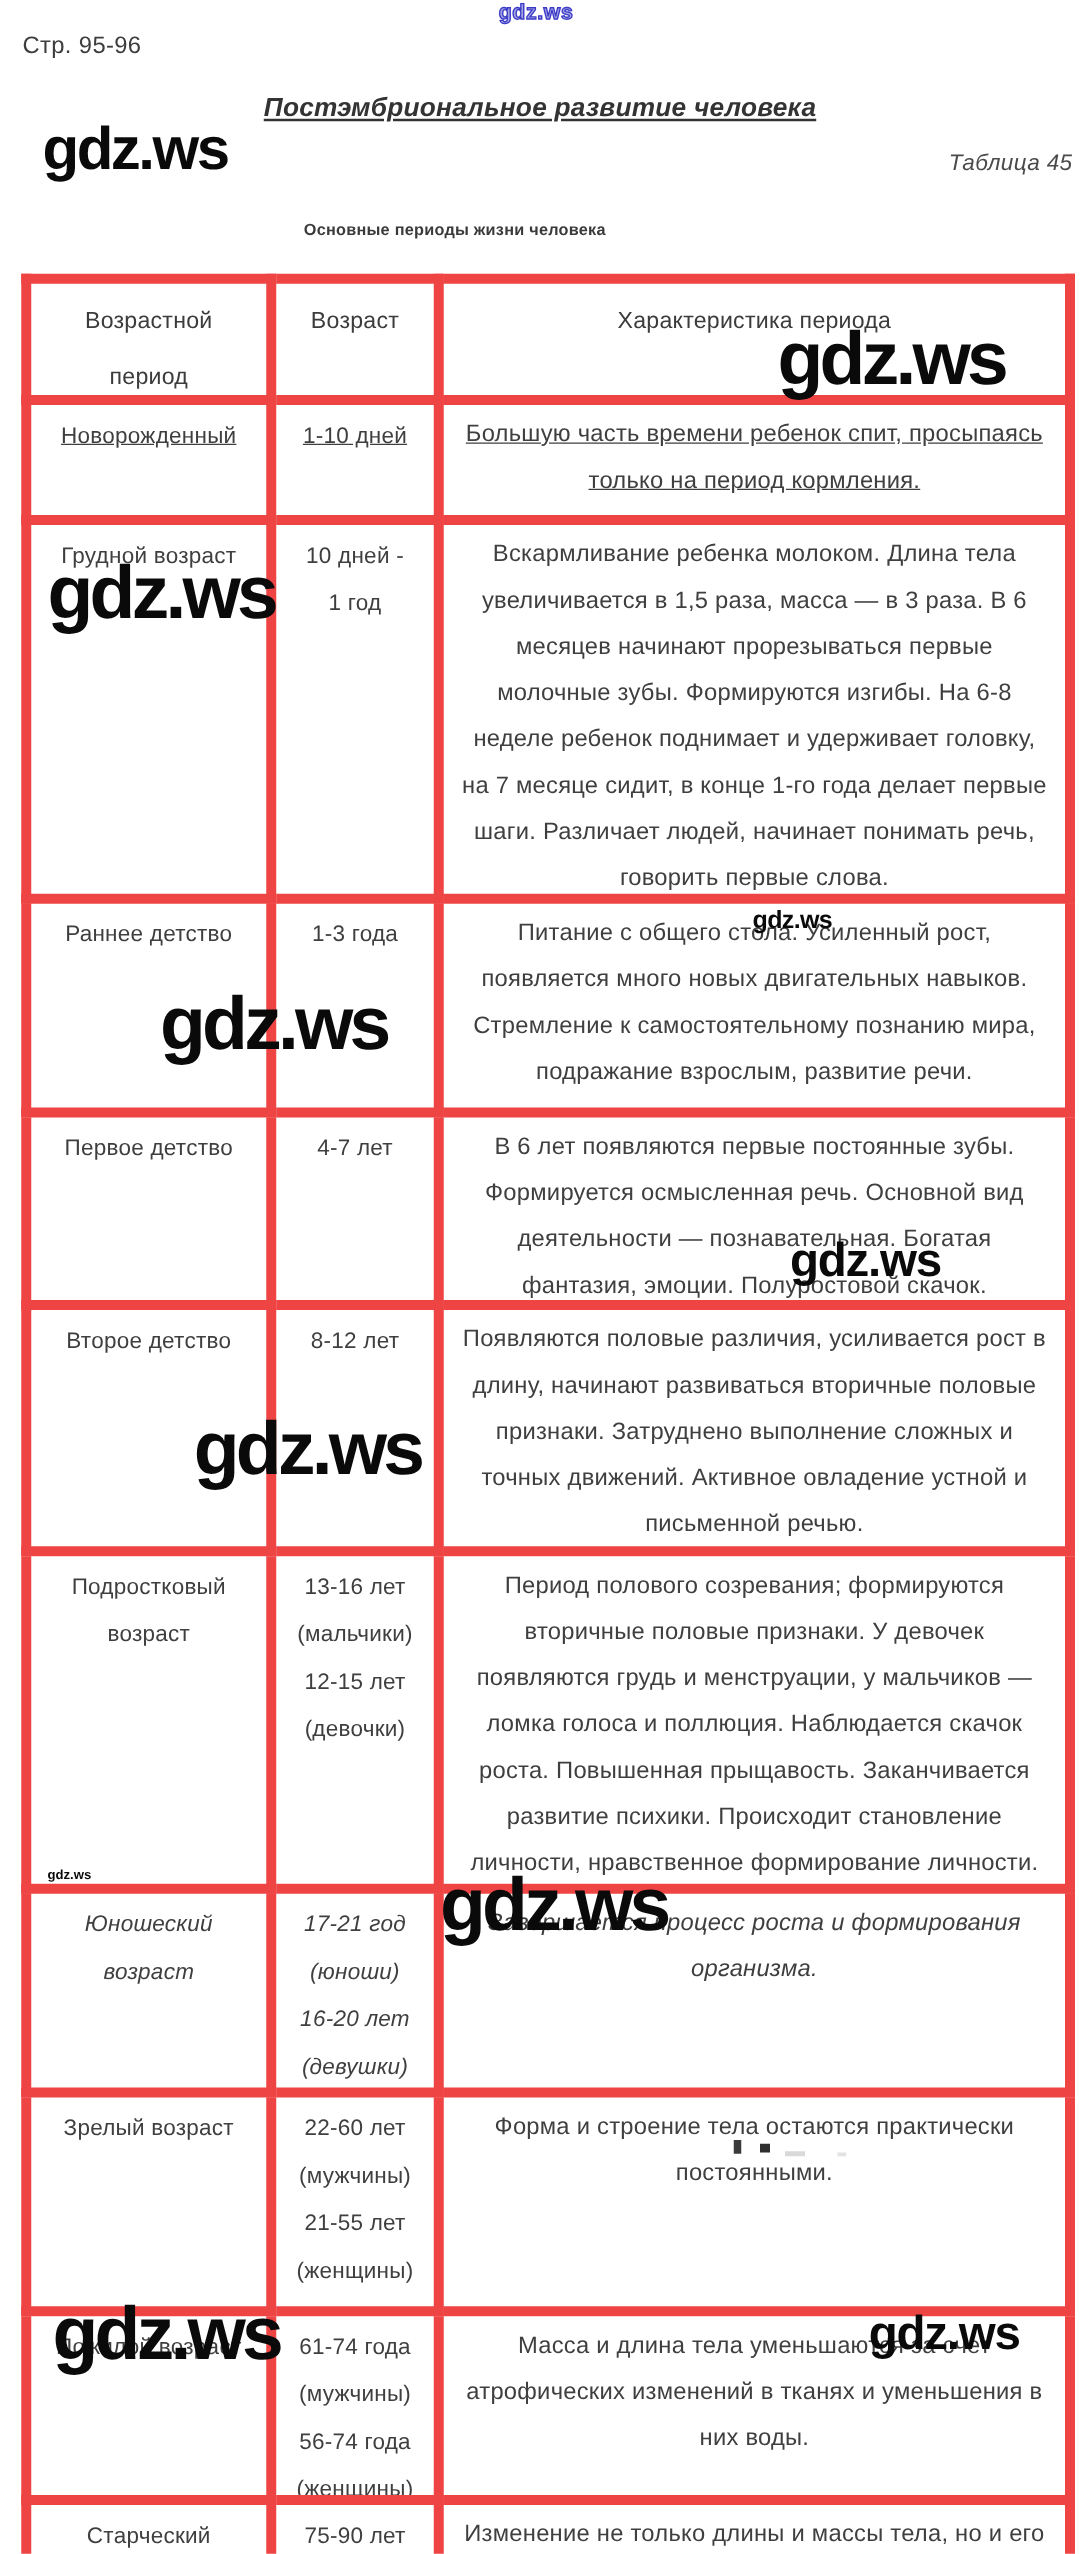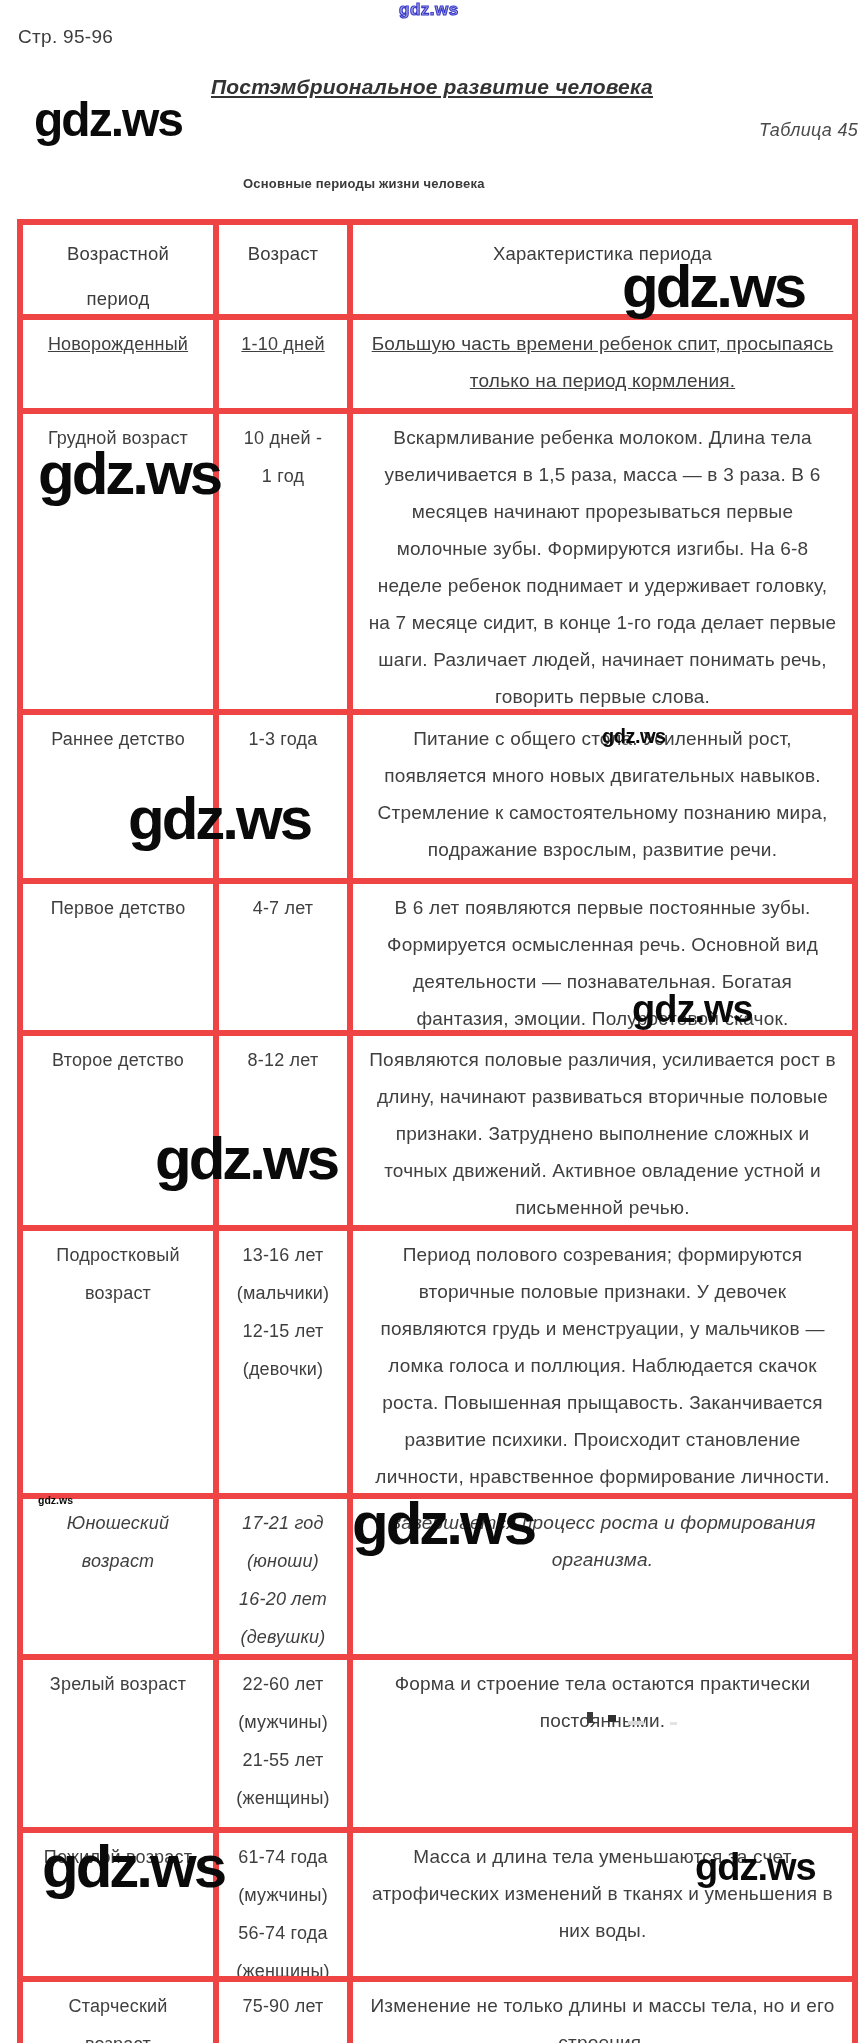--- a/index.html
+++ b/index.html
@@ -35,21 +35,21 @@
   
   .artifact{position:absolute;}
   .a1{left:587px;top:1712px;width:6px;height:11px;background:#3a3a3a;}
   .a2{left:608px;top:1715px;width:8px;height:7px;background:#2f2f2f;}
   .a3{left:628px;top:1721px;width:16px;height:4px;background:#d9d9d9;}
   .a4{left:670px;top:1722px;width:7px;height:3px;background:#e3e3e3;}
 
   
   table.main{position:absolute;left:17px;top:219px;width:835px;
     border-collapse:collapse;table-layout:fixed;}
-  table.main td,table.main th{border:6px solid #ef4444;padding:0;vertical-align:top;
+  table.main td,table.main th{border:8px solid #ef4444;padding:0;vertical-align:top;
     font-size:18px;font-weight:normal;color:#3f3f3f;text-align:center;letter-spacing:.2px;}
   table.main{border:3px solid #333;}
   tr.thick td{border-top:4px solid #2b2b2b;}
   col.c1{width:196px;} col.c2{width:134px;} col.c3{width:505px;}
 
   .cell{overflow:hidden;white-space:pre-line;line-height:38px;padding-top:5px;}
   .desc{white-space:normal;line-height:37px;padding:5px 12px 0 12px;font-size:19px;}
   .head .cell{line-height:45px;padding-top:6px;font-size:18.5px;color:#3c3c3c;}
 
   tr.h-head{height:91px;} tr.h0{height:90px;text-decoration:underline;} tr.h1{height:297px;} tr.h2{height:166px;}

